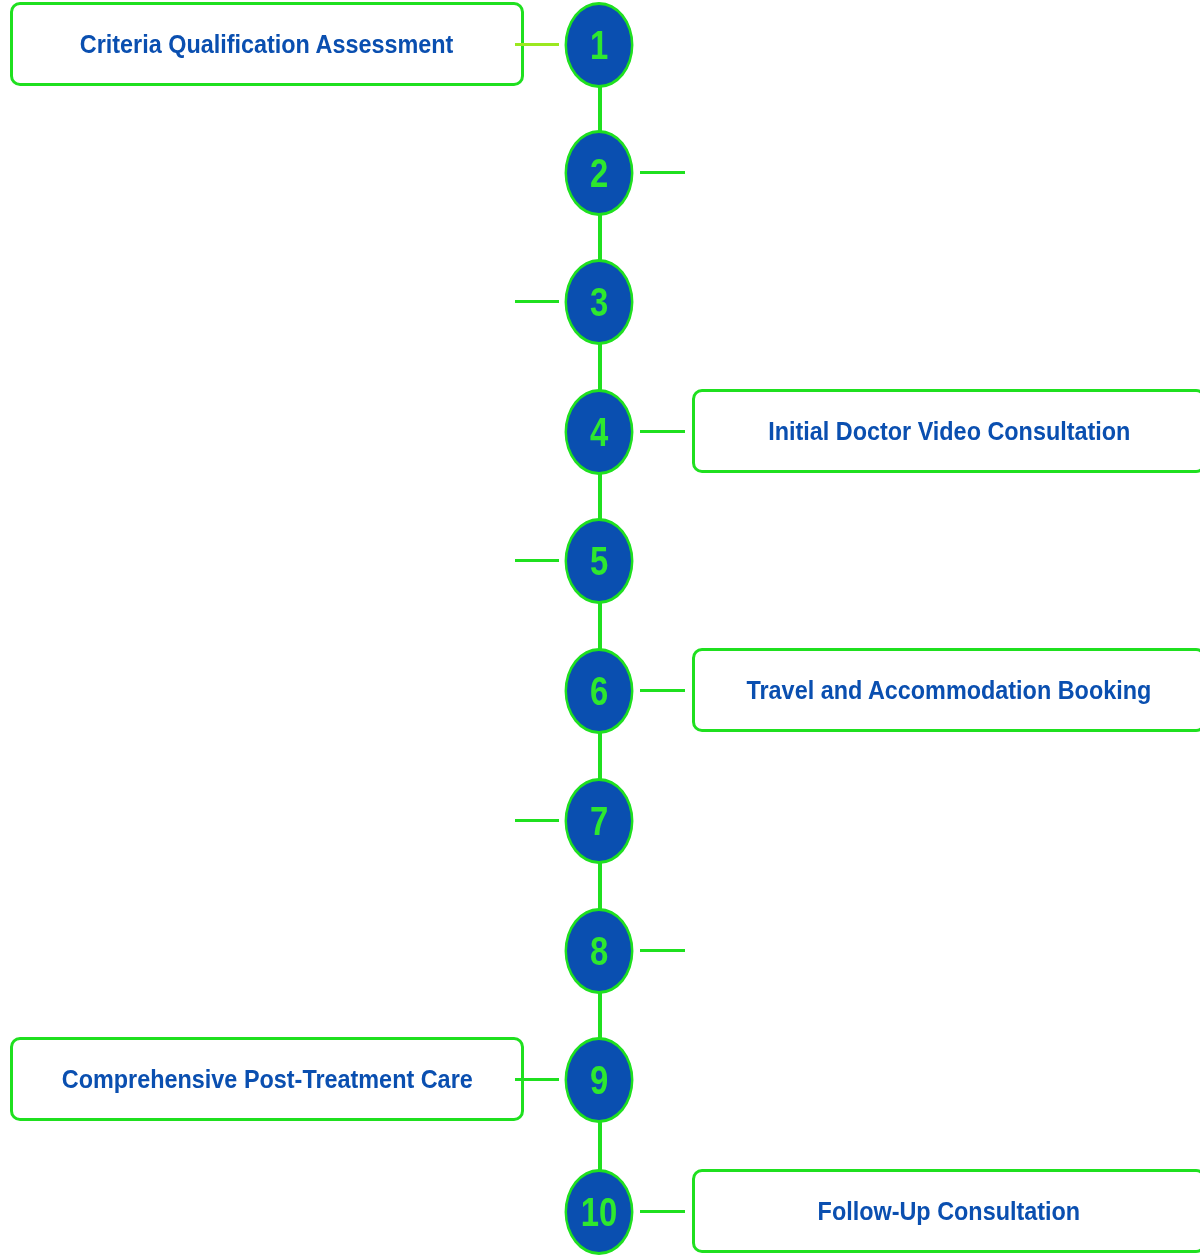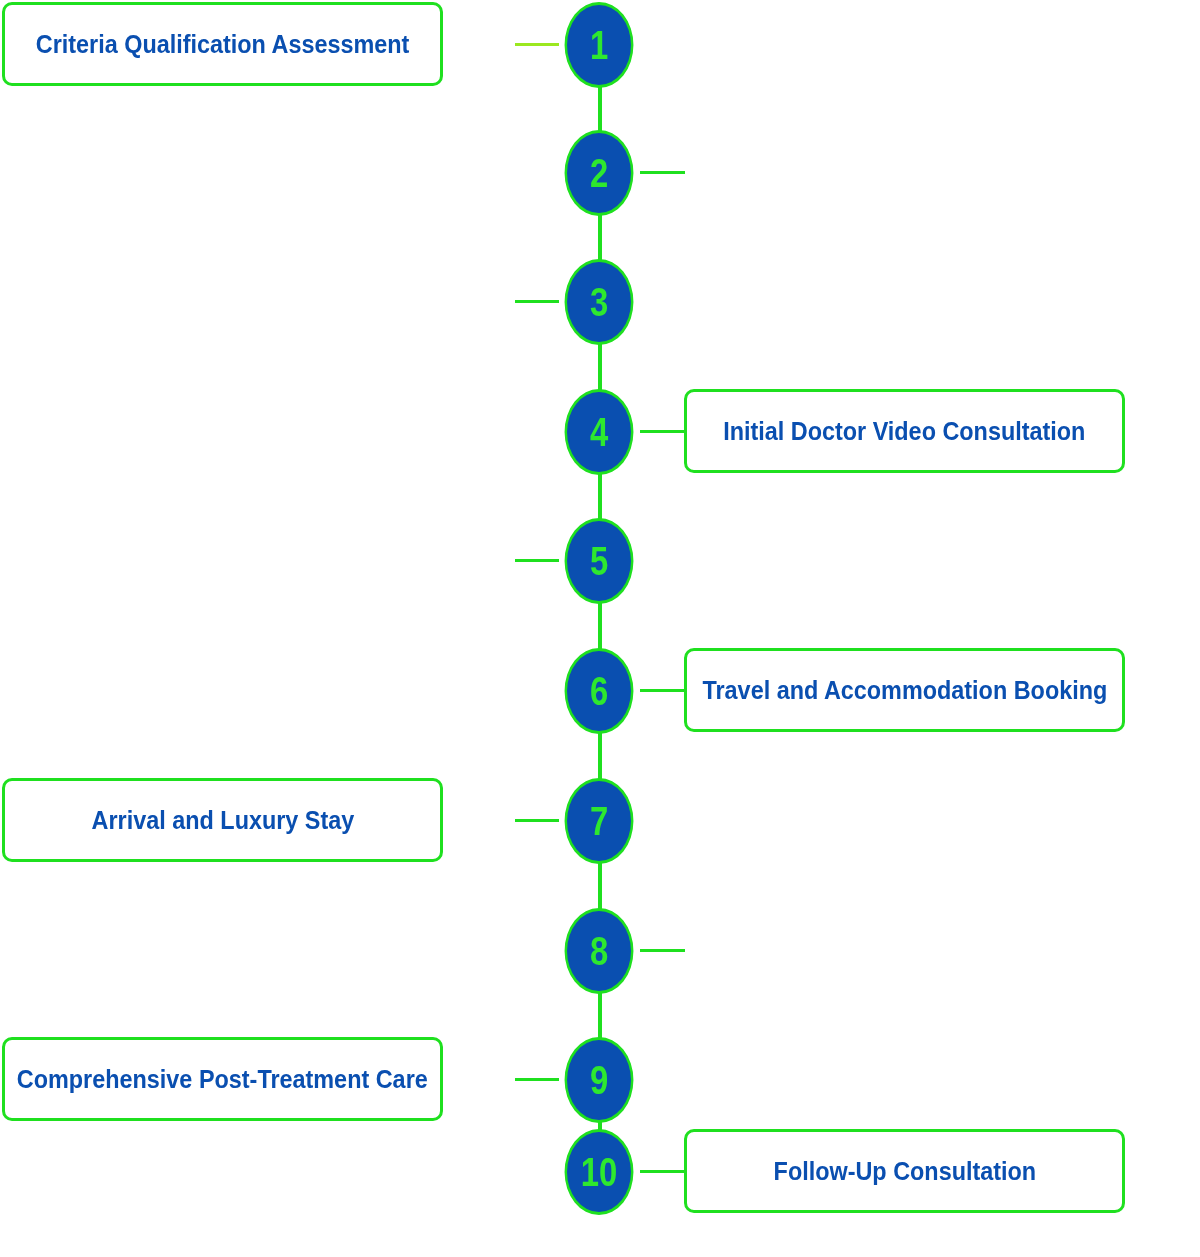--- a/index.html
+++ b/index.html
@@ -6,24 +6,24 @@
   body { width: 1200px; height: 1257px; position: relative; overflow: hidden;
          font-family: "Liberation Sans", sans-serif; }
   .spine { position: absolute; left: 598px; top: 44px; width: 4px; height: 1168px; background: #1fe01f; }
   .step { position: absolute; left: 0; width: 1200px; height: 86px; }
   .node { position: absolute; left: 557px; top: 0; width: 84px; height: 86px; border-radius: 50%;
           background: #0a4fb0; border: 3px solid #1fe01f; box-sizing: border-box;
           display: flex; align-items: center; justify-content: center;
           color: #2ee82e; font-weight: bold; font-size: 40px; font-family: "Liberation Sans", sans-serif;
           transform: scaleX(0.82); }
   .node span { display: inline-block; }
-  .box { position: absolute; top: 0; width: 441px; height: 84px; box-sizing: border-box;
+  .box { position: absolute; top: 0; width: 514px; height: 84px; box-sizing: border-box;
          border: 3px solid #1fe01f; border-radius: 10px; background: #fff;
          display: flex; align-items: center; justify-content: center;
-         color: #0a4fb0; font-weight: bold; font-size: 26px; white-space: nowrap; }
+         color: #0a4fb0; font-weight: bold; font-size: 26px; white-space: nowrap; margin-left: 8px; }
   .box .lbl { display: inline-block; transform: scaleX(0.9); }
   .box.left { left: 2px; }
   .box.right { left: 684px; }
   .conn { position: absolute; top: 41px; height: 3px; background: #1fe01f; }
   .conn.left { left: 515px; width: 44px; }
   .conn.right { left: 640px; width: 45px; }
   .conn.first { background: #9be81f; }
 </style>
 </head>
 <body>
@@ -75,23 +75,20 @@
   <div class="node">
       <span>6</span>
     </div>
   <div class="conn right"></div>
   <div class="box right">
       <span class="lbl">Travel and Accommodation Booking</span>
     </div>
 </div>
 
 <div class="step" style="top:778px">
-  <div class="box left">
-      <span class="lbl">Arrival and Luxury Stay</span>
-    </div>
   <div class="conn left"></div>
   <div class="node">
       <span>7</span>
     </div>
 </div>
 
 <div class="step" style="top:908px">
   <div class="node">
       <span>8</span>
     </div>
@@ -101,21 +98,21 @@
 <div class="step" style="top:1037px">
   <div class="box left">
       <span class="lbl">Comprehensive Post-Treatment Care</span>
     </div>
   <div class="conn left"></div>
   <div class="node">
       <span>9</span>
     </div>
 </div>
 
-<div class="step" style="top:1129px">
+<div class="step" style="top:1169px">
   <div class="node">
       <span>10</span>
     </div>
   <div class="conn right"></div>
   <div class="box right">
       <span class="lbl">Follow-Up Consultation</span>
     </div>
 </div>
 
 </body></html>

